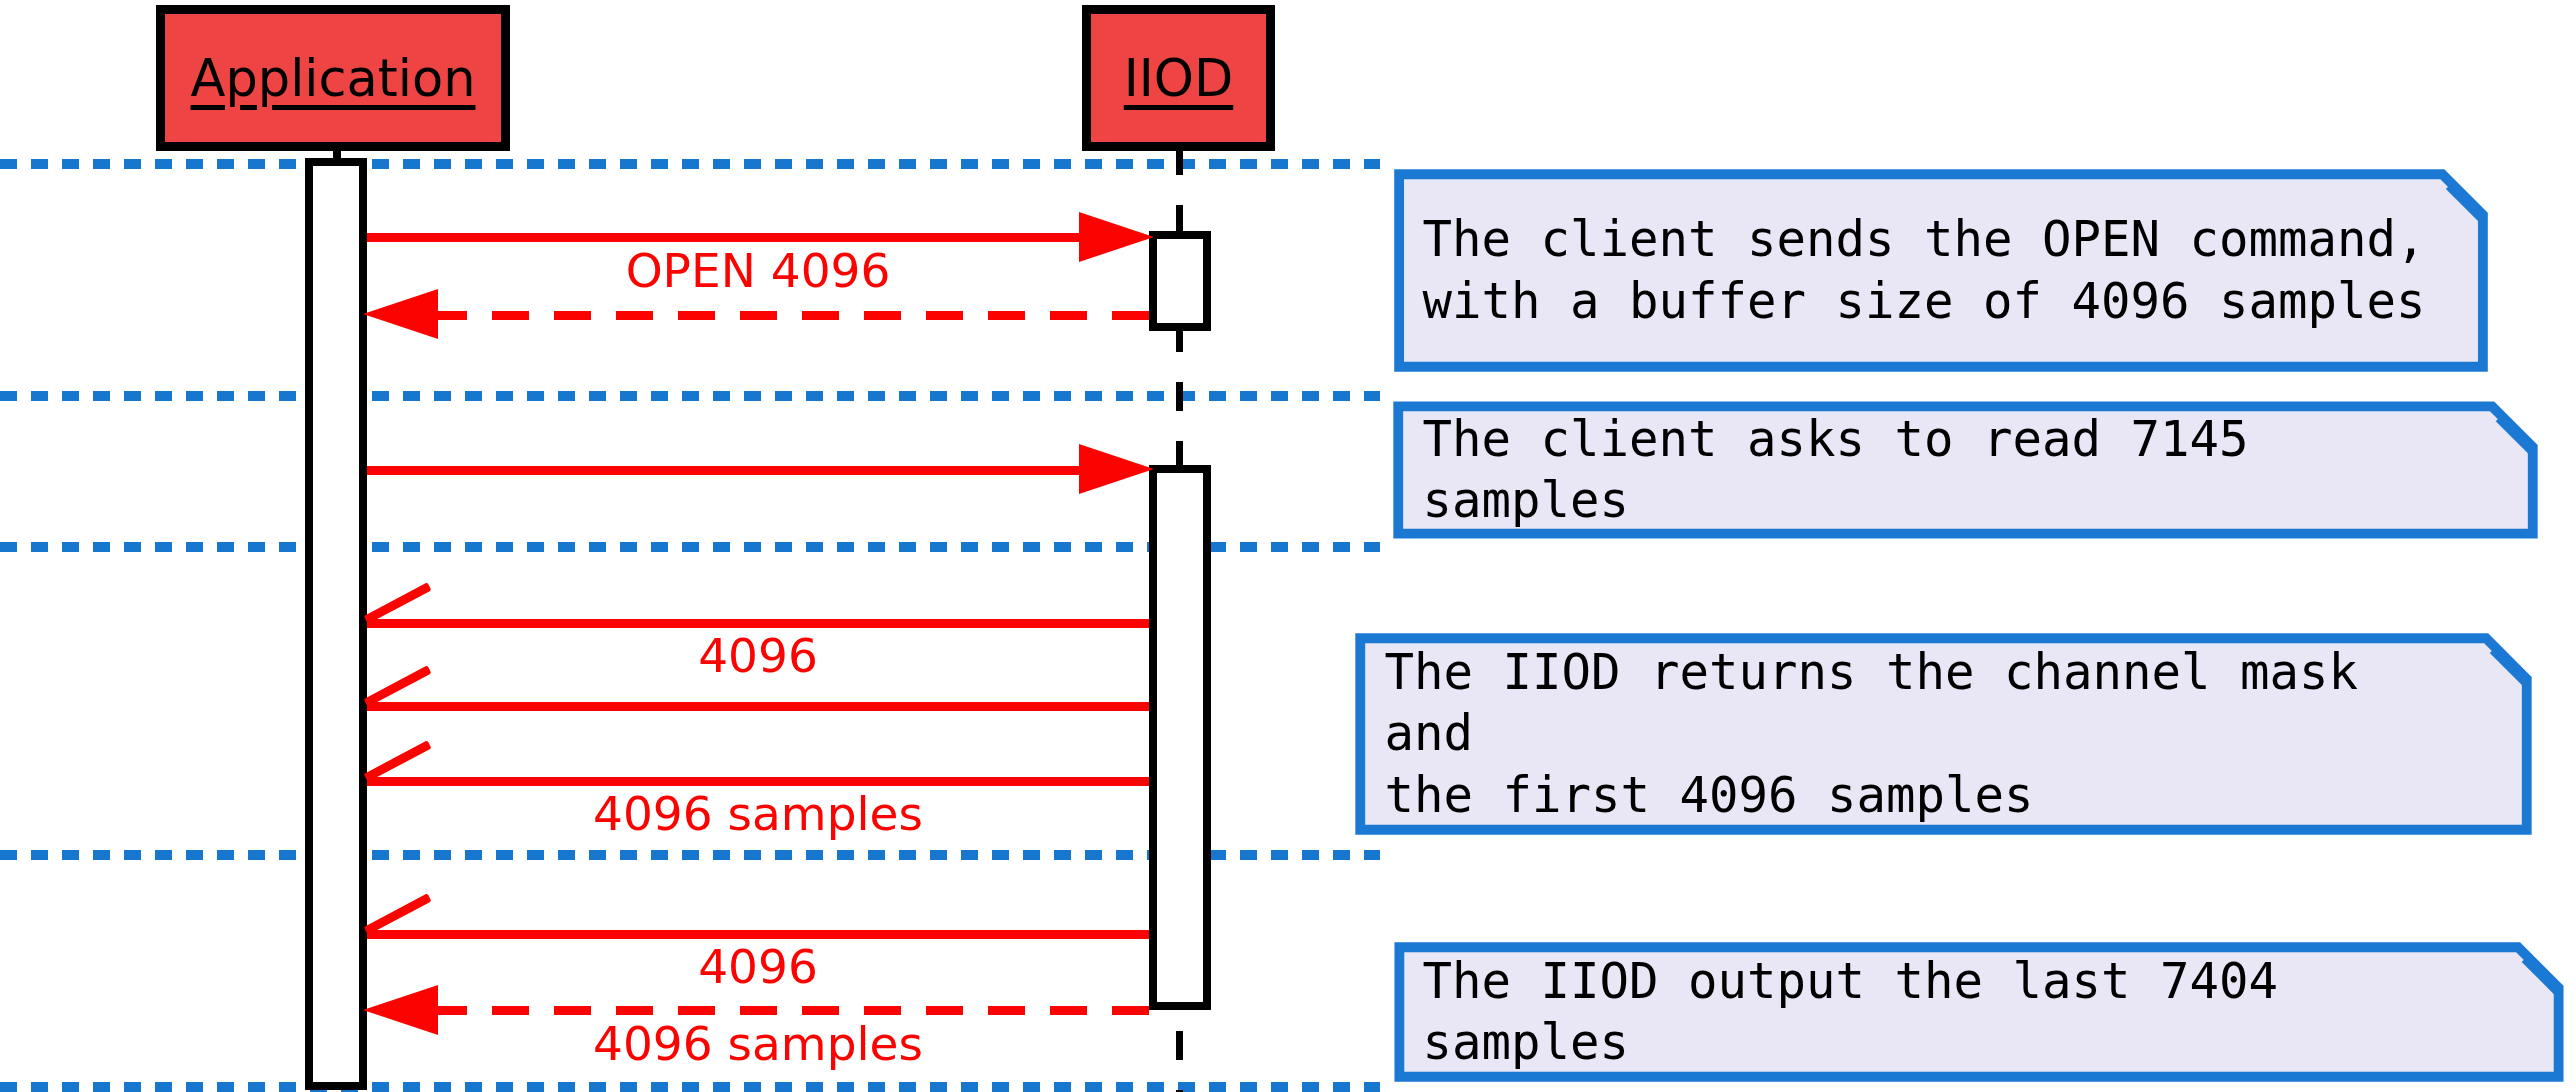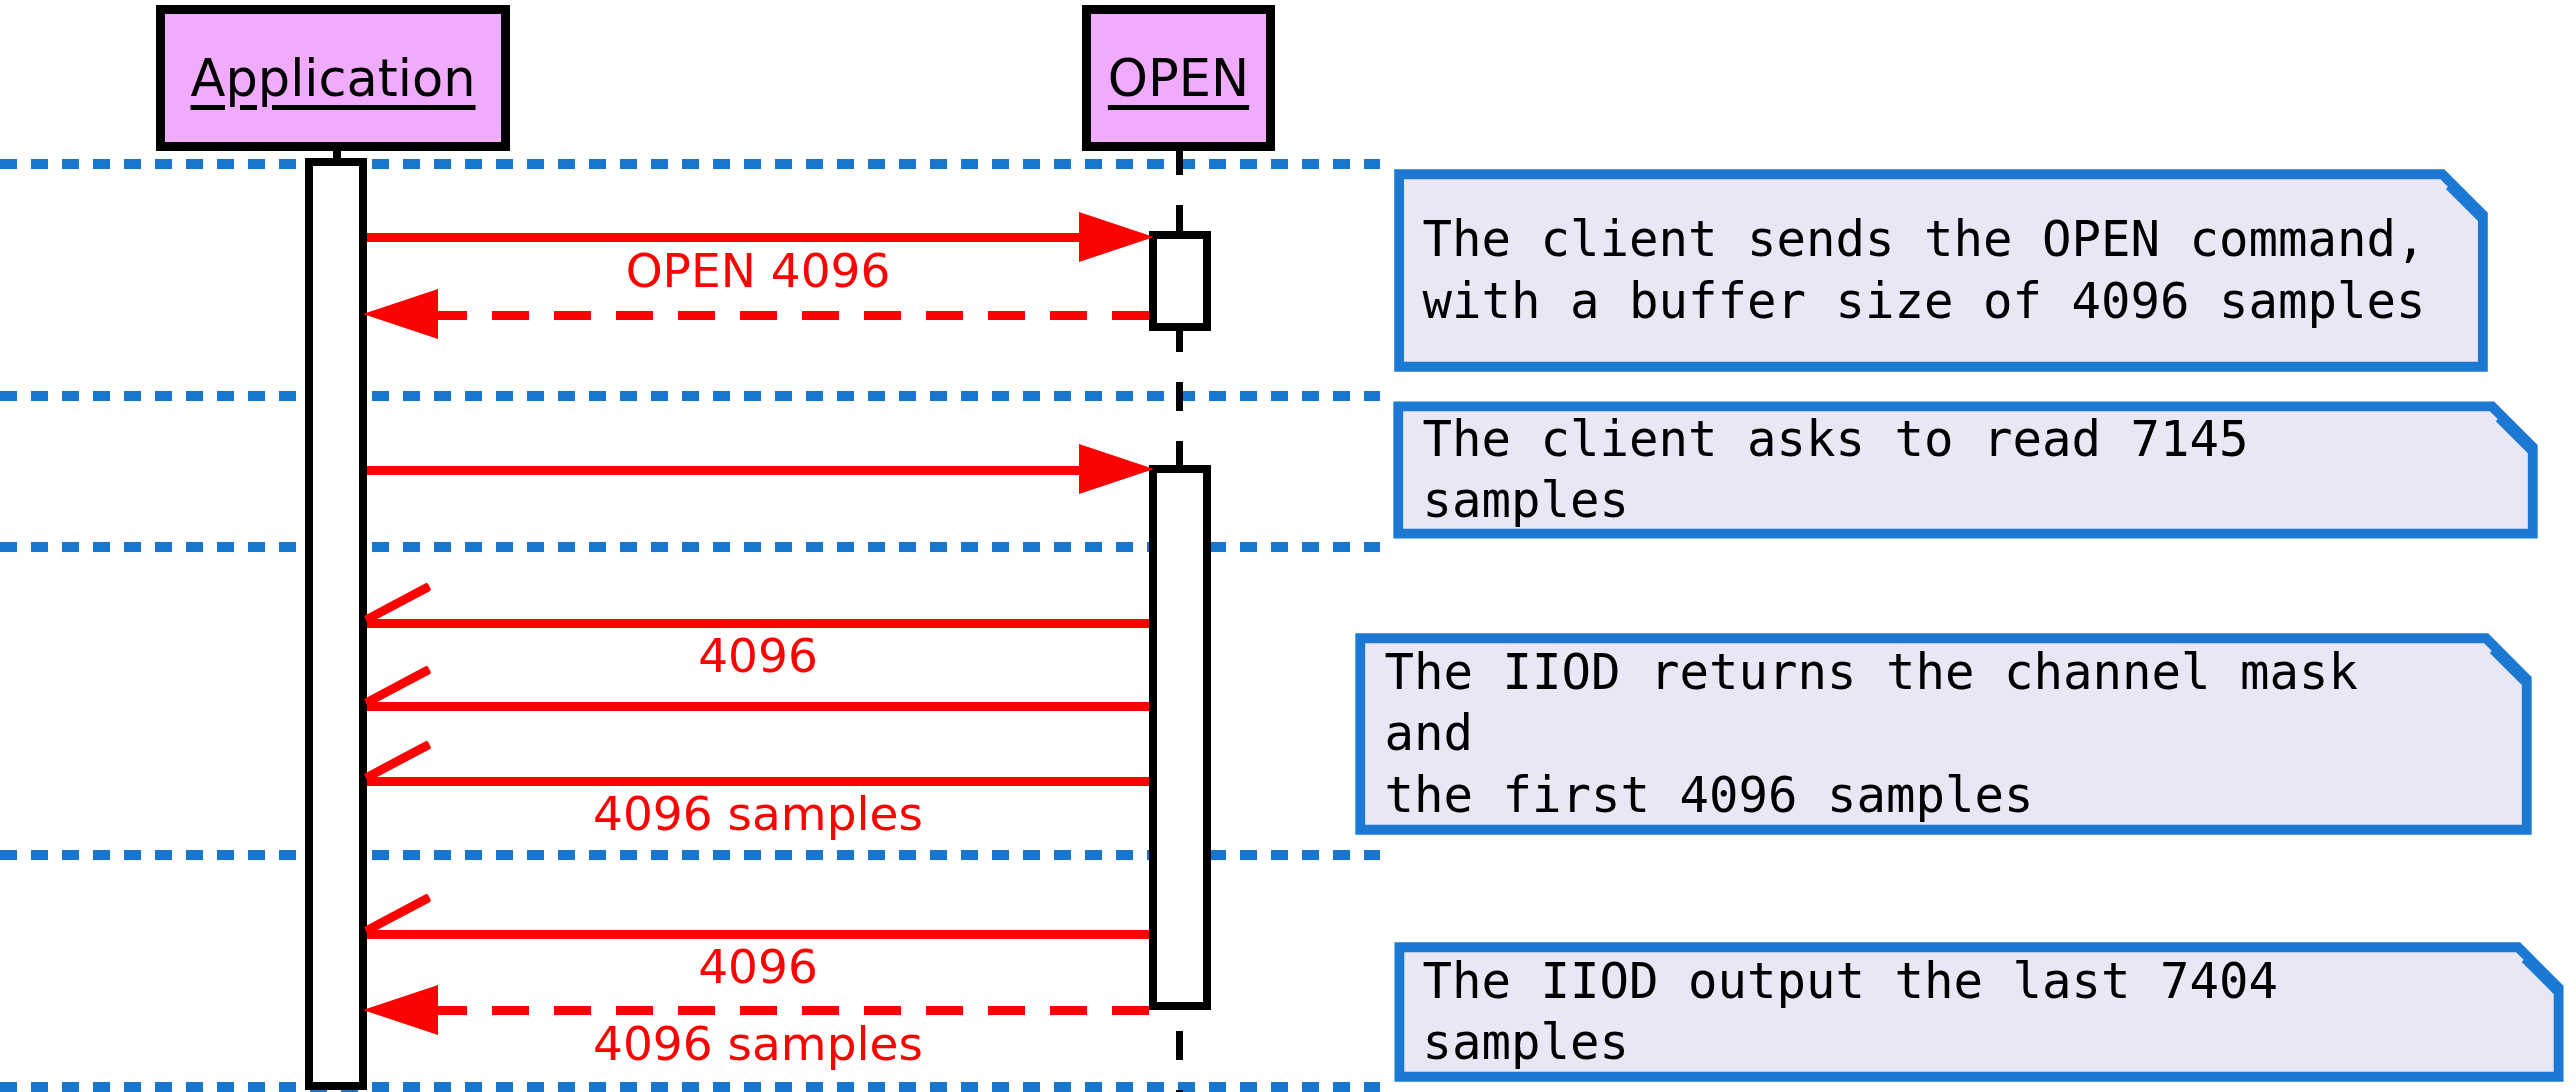--- a/index.html
+++ b/index.html
@@ -15,21 +15,21 @@
   
   .divider{position:absolute;left:0;width:1380px;height:9.8px;z-index:1;
            background:repeating-linear-gradient(90deg,var(--blue) 0 17px,transparent 17px 31px);}
 
   
   .lifeline-dashed{position:absolute;width:7.2px;z-index:2;
            background:repeating-linear-gradient(180deg,#000 0 29.5px,transparent 29.5px 59px);}
   .stub{position:absolute;width:7.9px;background:#000;z-index:2;}
 
   
-  .pbox{position:absolute;box-sizing:border-box;border:9.2px solid #000;background:#f0abfc;z-index:3;
+  .pbox{position:absolute;box-sizing:border-box;border:9.2px solid #000;background:#ef4444;z-index:3;
         display:flex;align-items:center;justify-content:center;}
   .pbox span{font:400 51px/1 "DejaVu Sans",sans-serif;color:#000;text-decoration:underline;
         text-decoration-thickness:4.6px;text-underline-offset:9.2px;}
 
   
   .act{position:absolute;box-sizing:border-box;border:8.5px solid #000;background:#fff;z-index:3;}
 
   
   .shaft{position:absolute;height:8.5px;background:var(--red);z-index:4;}
   .shaft.dashed{background:repeating-linear-gradient(270deg,var(--red) 0 37px,transparent 37px 62px);}
@@ -62,21 +62,21 @@
   <div class="divider" style="top:850px"></div>
   <div class="divider" style="top:1082px"></div>
 
   <div class="lifeline-dashed" style="left:1176px;top:146px;height:947px"></div>
   <div class="stub" style="left:333px;top:147px;height:13px"></div>
 
   <div class="pbox" style="left:156px;top:5.2px;width:354px;height:146px">
     <span>Application</span>
   </div>
   <div class="pbox" style="left:1082px;top:5.2px;width:193px;height:146px">
-    <span>OPEN</span>
+    <span>IIOD</span>
   </div>
 
   <div class="act" style="left:305px;top:158px;width:62px;height:932px"></div>
   <div class="act" style="left:1149px;top:231px;width:62px;height:100px"></div>
   <div class="act" style="left:1149px;top:465px;width:62px;height:545px"></div>
 
   <div class="shaft" style="left:367px;top:233px;width:721px"></div>
   <div class="head-r" style="left:1079px;top:212px"></div>
   <div class="msg-label" style="top:244px">OPEN 4096</div>
 

